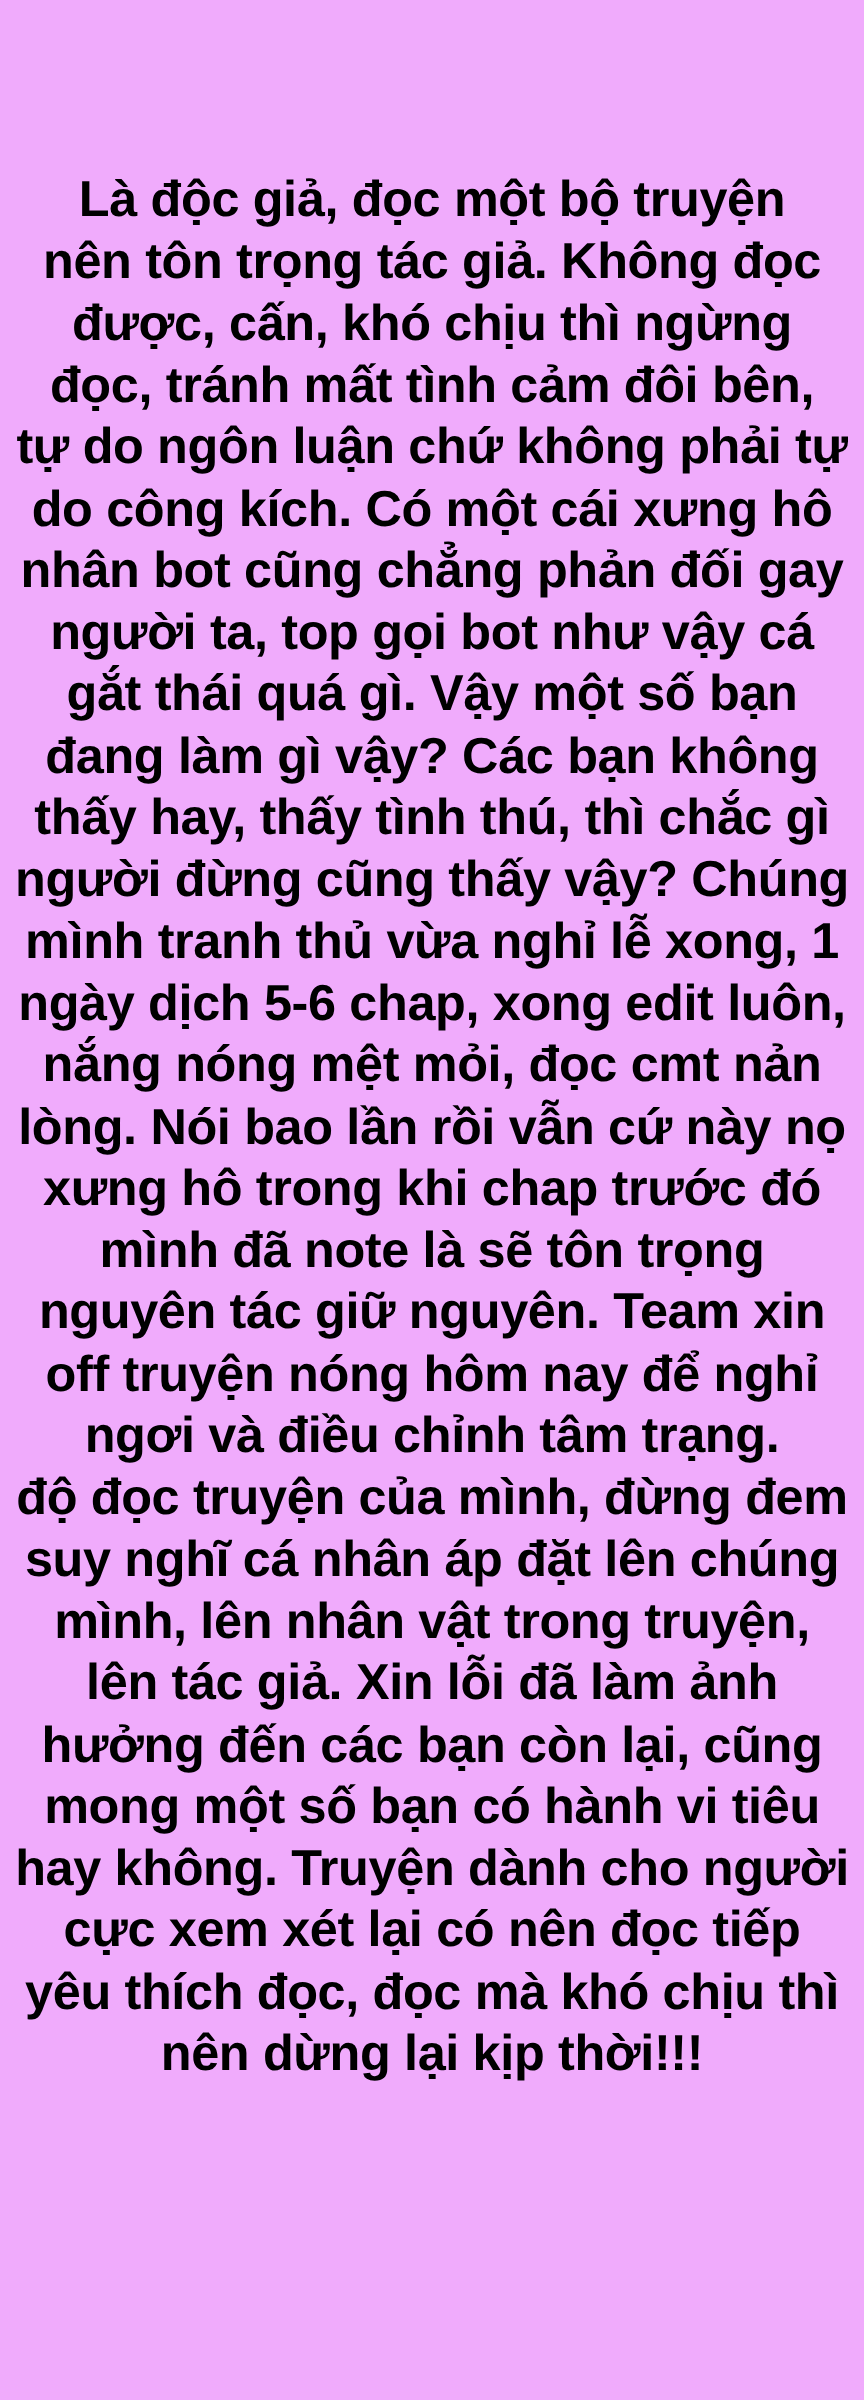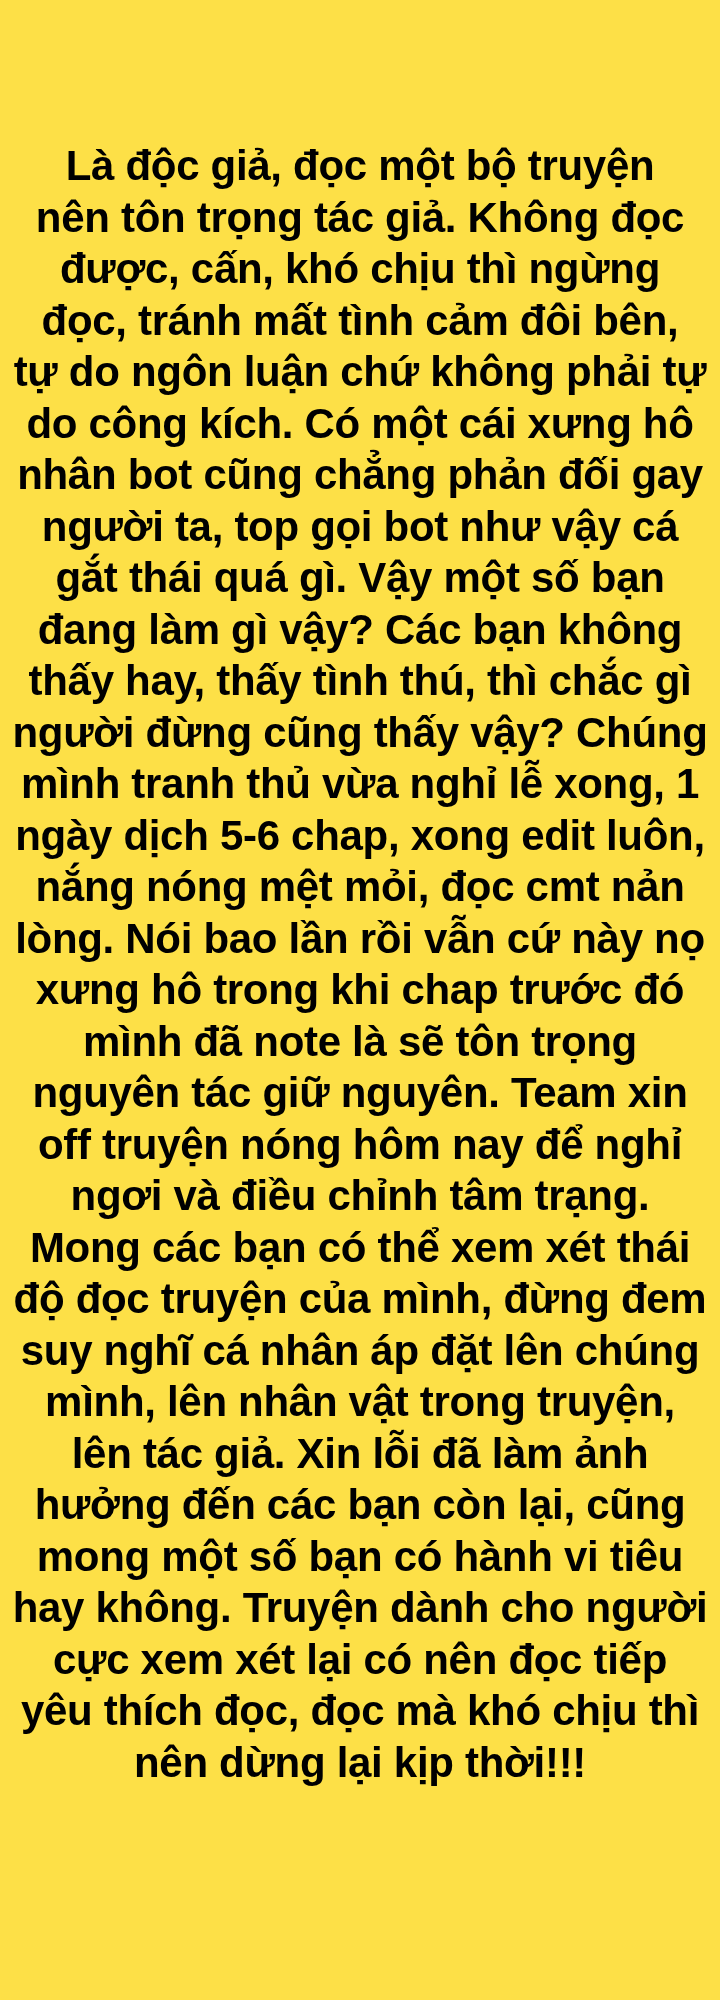--- a/index.html
+++ b/index.html
@@ -13,21 +13,21 @@
     overflow: hidden;
     position: relative;
     font-family: "Liberation Sans", sans-serif;
   }
   .page {
     position: absolute;
     left: 0;
     top: 0;
     width: 720px;
     height: 2000px;
-    background: #fde047;
+    background: #f0abfc;
   }
   .notice {
     position: absolute;
     top: 140px;
     left: 0;
     width: 720px;
     text-align: center;
     color: #000000;
     font-weight: 700;
     font-size: 42px;
@@ -58,21 +58,20 @@
       <div class="notice-line">người đừng cũng thấy vậy? Chúng</div>
       <div class="notice-line">mình tranh thủ vừa nghỉ lễ xong, 1</div>
       <div class="notice-line">ngày dịch 5-6 chap, xong edit luôn,</div>
       <div class="notice-line">nắng nóng mệt mỏi, đọc cmt nản</div>
       <div class="notice-line">lòng. Nói bao lần rồi vẫn cứ này nọ</div>
       <div class="notice-line">xưng hô trong khi chap trước đó</div>
       <div class="notice-line">mình đã note là sẽ tôn trọng</div>
       <div class="notice-line">nguyên tác giữ nguyên. Team xin</div>
       <div class="notice-line">off truyện nóng hôm nay để nghỉ</div>
       <div class="notice-line">ngơi và điều chỉnh tâm trạng.</div>
-      <div class="notice-line">Mong các bạn có thể xem xét thái</div>
       <div class="notice-line">độ đọc truyện của mình, đừng đem</div>
       <div class="notice-line">suy nghĩ cá nhân áp đặt lên chúng</div>
       <div class="notice-line">mình, lên nhân vật trong truyện,</div>
       <div class="notice-line">lên tác giả. Xin lỗi đã làm ảnh</div>
       <div class="notice-line">hưởng đến các bạn còn lại, cũng</div>
       <div class="notice-line">mong một số bạn có hành vi tiêu</div>
       <div class="notice-line">hay không. Truyện dành cho người</div>
       <div class="notice-line">cực xem xét lại có nên đọc tiếp</div>
       <div class="notice-line">yêu thích đọc, đọc mà khó chịu thì</div>
       <div class="notice-line">nên dừng lại kịp thời!!!</div>

